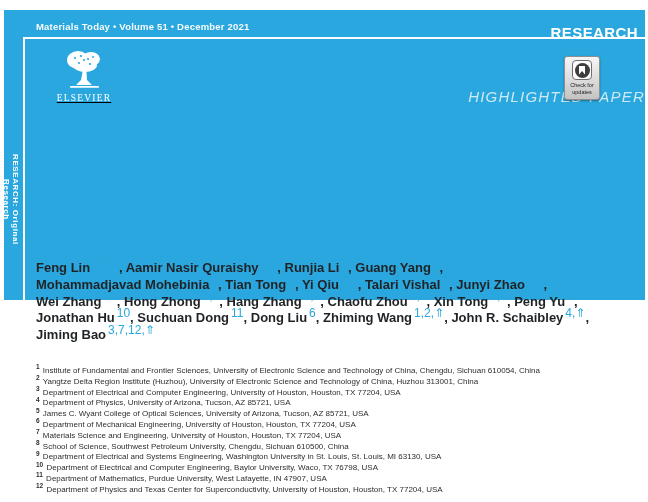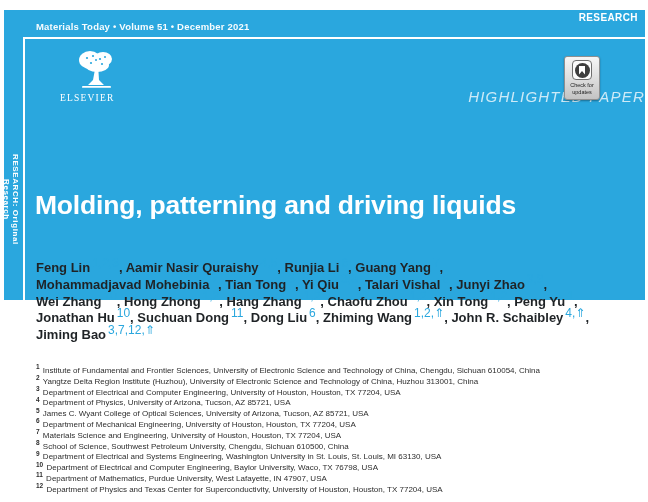--- a/index.html
+++ b/index.html
@@ -12,38 +12,38 @@
   .banner{
     position:absolute;left:4px;top:10px;width:641px;height:290px;
     background:#2AA7DE;
   }
   .masthead{
     position:absolute;left:32px;top:11px;
     font-size:9.5px;font-weight:700;color:rgba(255,255,255,.96);
     letter-spacing:.2px;
   }
   .section-label{
-    position:absolute;right:7px;top:2px;
-    font-size:10px;font-weight:700;color:#ffffff;letter-spacing:.4px;
+    position:absolute;right:7px;top:14px;
+    font-size:15px;font-weight:700;color:#ffffff;letter-spacing:.4px;
   }
   .rule-h{
     position:absolute;left:21px;top:27px;right:0;height:2px;background:#ffffff;
   }
   .rule-v{
     position:absolute;left:19px;top:27px;bottom:0;width:2px;background:#ffffff;
   }
   .side-strip{
     position:absolute;left:1px;top:128px;height:122px;width:15px;
     writing-mode:vertical-rl;
     font-size:8px;font-weight:700;color:#ffffff;letter-spacing:.6px;
     text-align:center;
   }
   
   .publisher{
-    position:absolute;left:56px;top:40px;width:72px;text-align:left;
+    position:absolute;left:44px;top:40px;width:72px;text-align:center;text-decoration:underline;
   }
   .publisher svg{display:block;margin:0 auto;}
   .publisher-name{
     font-family:"Liberation Serif","DejaVu Serif",serif;
     font-size:9.5px;color:#ffffff;letter-spacing:1.2px;margin-top:1px;
   }
   
   .kicker{
     position:absolute;left:0;right:0;top:78px;text-align:right;
     font-size:15px;font-style:italic;color:#CDEAF7;letter-spacing:1.2px;
@@ -141,21 +141,21 @@
         <div class="badge-bookmark"></div>
       </div>
     </div>
     <div class="badge-text">
       <div>Check for</div>
       <div>updates</div>
     </div>
   </div>
 
   <div class="title">
-    <span>Molding, patterning and driving liquids</span><br>
+    <br>
   </div>
 </div>
 
 <p class="authors"><span>Feng Lin</span><sup class="asup">1,2,3</sup>, <span>Aamir Nasir Quraishy</span><sup class="asup">4,5</sup>, <span>Runjia Li</span><sup class="asup">6</sup>, <span>Guang Yang</span><sup class="asup">7</sup>, <br><span>Mohammadjavad Mohebinia</span><sup class="asup">7</sup>, <span>Tian Tong</span><sup class="asup">3</sup>, <span>Yi Qiu</span><sup class="asup">3,8</sup>, <span>Talari Vishal</span><sup class="asup">6</sup>, <span>Junyi Zhao</span><sup class="asup">3,9</sup>, <br><span>Wei Zhang</span><sup class="asup">10</sup>, <span>Hong Zhong</span><sup class="asup">1,2</sup>, <span>Hang Zhang</span><sup class="asup">1,2</sup>, <span>Chaofu Zhou</span><sup class="asup">1,2</sup>, <span>Xin Tong</span><sup class="asup">1,2</sup>, <span>Peng Yu</span><sup class="asup">1</sup>, <br><span>Jonathan Hu</span><sup class="asup">10</sup>, <span>Suchuan Dong</span><sup class="asup">11</sup>, <span>Dong Liu</span><sup class="asup">6</sup>, <span>Zhiming Wang</span><sup class="asup">1,2,⇑</sup>, <span>John R. Schaibley</span><sup class="asup">4,⇑</sup>, <br><span>Jiming Bao</span><sup class="asup">3,7,12,⇑</sup></p>
 
 <div class="affiliations">
     <div class="affil"><sup>1</sup> Institute of Fundamental and Frontier Sciences, University of Electronic Science and Technology of China, Chengdu, Sichuan 610054, China</div>
     <div class="affil"><sup>2</sup> Yangtze Delta Region Institute (Huzhou), University of Electronic Science and Technology of China, Huzhou 313001, China</div>
     <div class="affil"><sup>3</sup> Department of Electrical and Computer Engineering, University of Houston, Houston, TX 77204, USA</div>
     <div class="affil"><sup>4</sup> Department of Physics, University of Arizona, Tucson, AZ 85721, USA</div>

